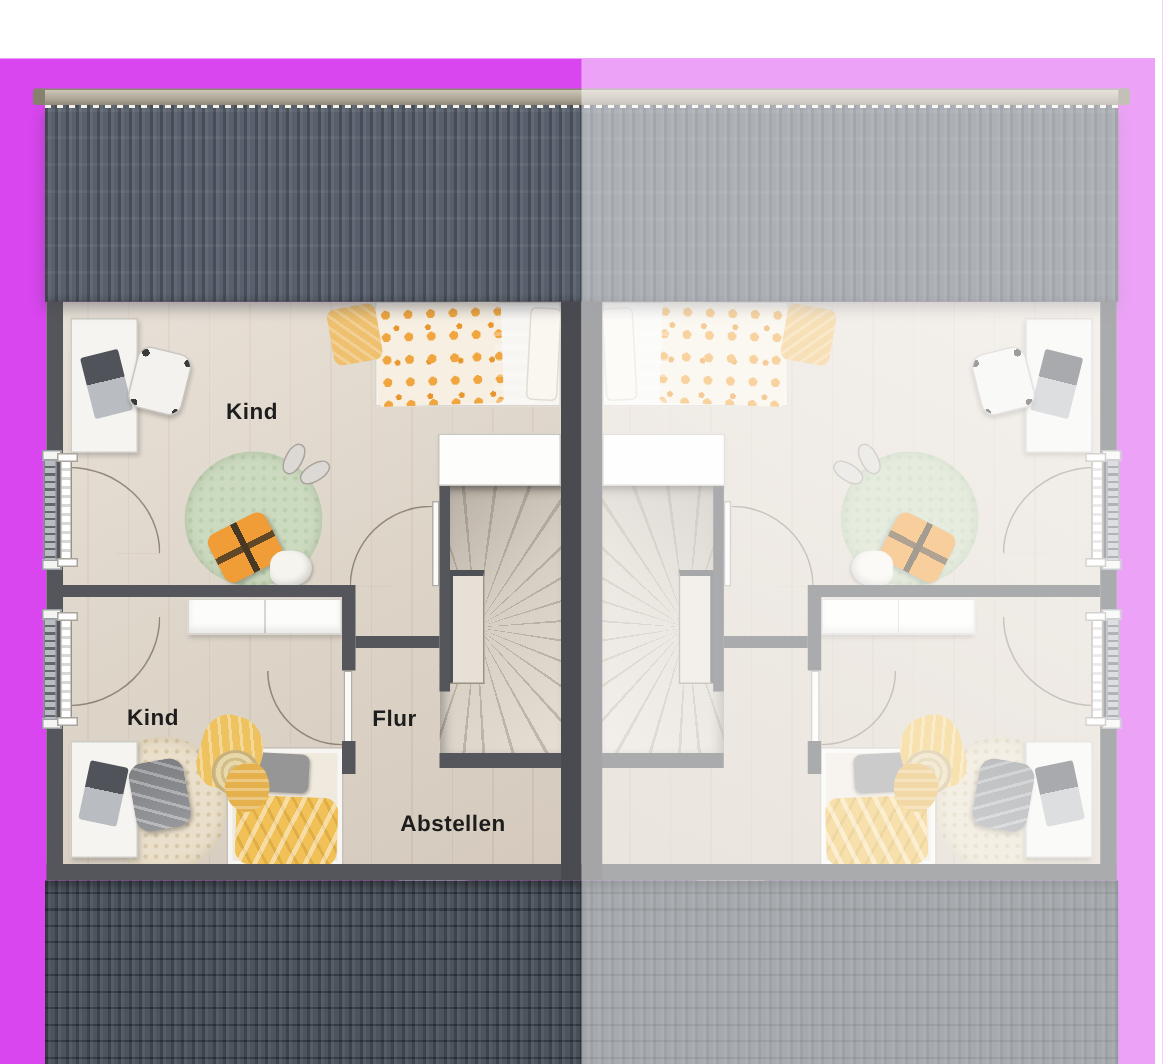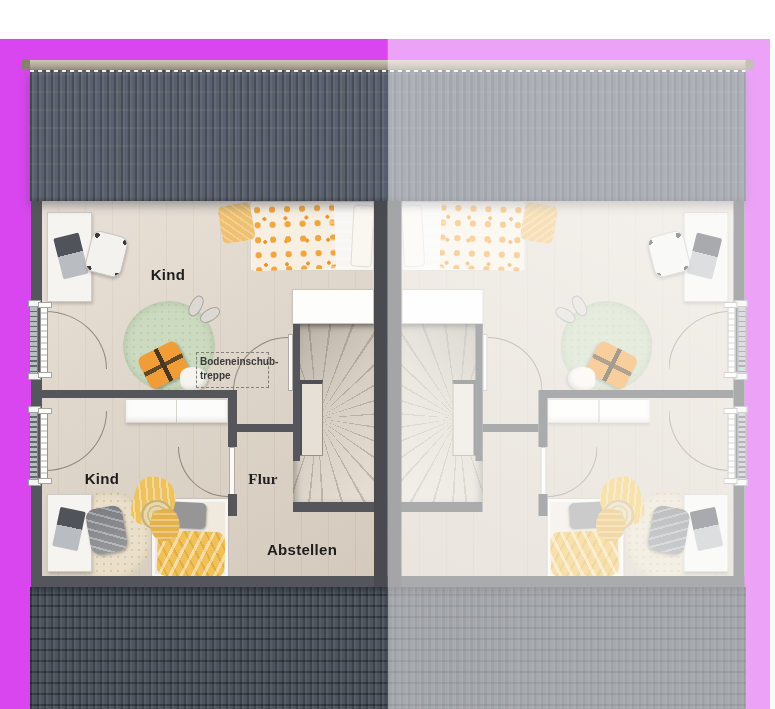--- a/index.html
+++ b/index.html
@@ -156,21 +156,21 @@
     border:2px solid #c8b17d;}
   .pile-2{left:150px;top:470px;width:30px;height:32px;background:#e4b14c;border-radius:50% 40% 55% 45%;
     transform:rotate(-20deg);
     background-image:repeating-linear-gradient(20deg,rgba(255,255,255,.3) 0 2px,rgba(0,0,0,0) 2px 6px);}
 
   
   .room-label{font-weight:700;font-size:15px;line-height:1;color:#1d1d1d;letter-spacing:.3px;
     text-align:center;white-space:nowrap;}
   .label-kind{left:138px;top:228px;width:60px;}
   .label-gast{left:72px;top:432px;width:60px;}
-  .label-flur{left:237px;top:433px;width:52px;font-family:Liberation Serif, serif;}
+  .label-flur{left:237px;top:433px;width:52px;}
   .label-abstellen{left:260px;top:503px;width:84px;}
   .attic-box{left:196px;top:313px;width:73px;height:36px;border:1.5px dashed #85817a;
     font-weight:700;font-size:10px;line-height:1.35;color:#3a3a3a;padding:2px 0 0 3px;}
 
   
   .dormer-white{left:266px;top:548px;width:46px;height:16px;background:#fbfaf8;}
   .dormer-frame{left:261px;top:562px;width:56px;height:12px;background:#43454a;}
   .dormer-inner{left:267px;top:564px;width:44px;height:7px;background:#f1f0ed;}
 
   
@@ -250,24 +250,20 @@
     <div class="gutter-cap-b"></div>
     <div class="roof-top"></div>
     <div class="scallop-top"></div>
     <div class="gutter-top"></div>
     <div class="gutter-cap-t"></div>
 
     <div class="room-label label-kind no-mirror">Kind</div>
     <div class="room-label label-gast no-mirror">Kind</div>
     <div class="room-label label-flur no-mirror">Flur</div>
     <div class="room-label label-abstellen no-mirror">Abstellen</div>
-    <div class="attic-box no-mirror">
-      <span style="position:static;display:block;">Bodeneinschub-</span>
-      <span style="position:static;display:block;">treppe</span>
-    </div>
   </div>
 
   <div class="half" id="unit-right">
       <div class="half" style="position: absolute; left: 0px; top: 0px;">
 
     <div class="floor"></div>
     <div class="stairwell"></div>
     <div class="newel"></div>
     <div class="shelf"></div>
 

